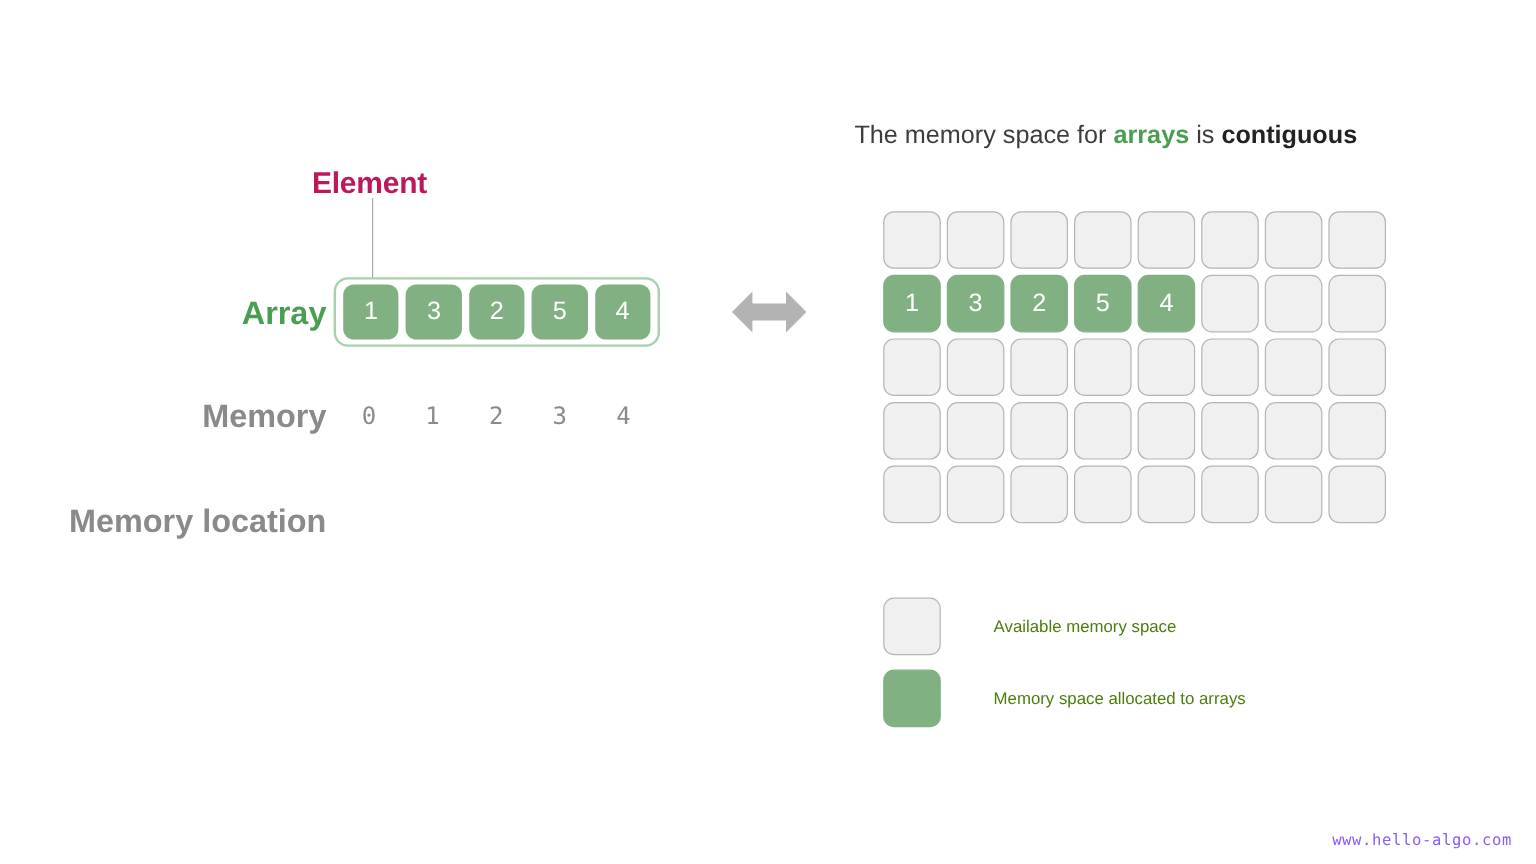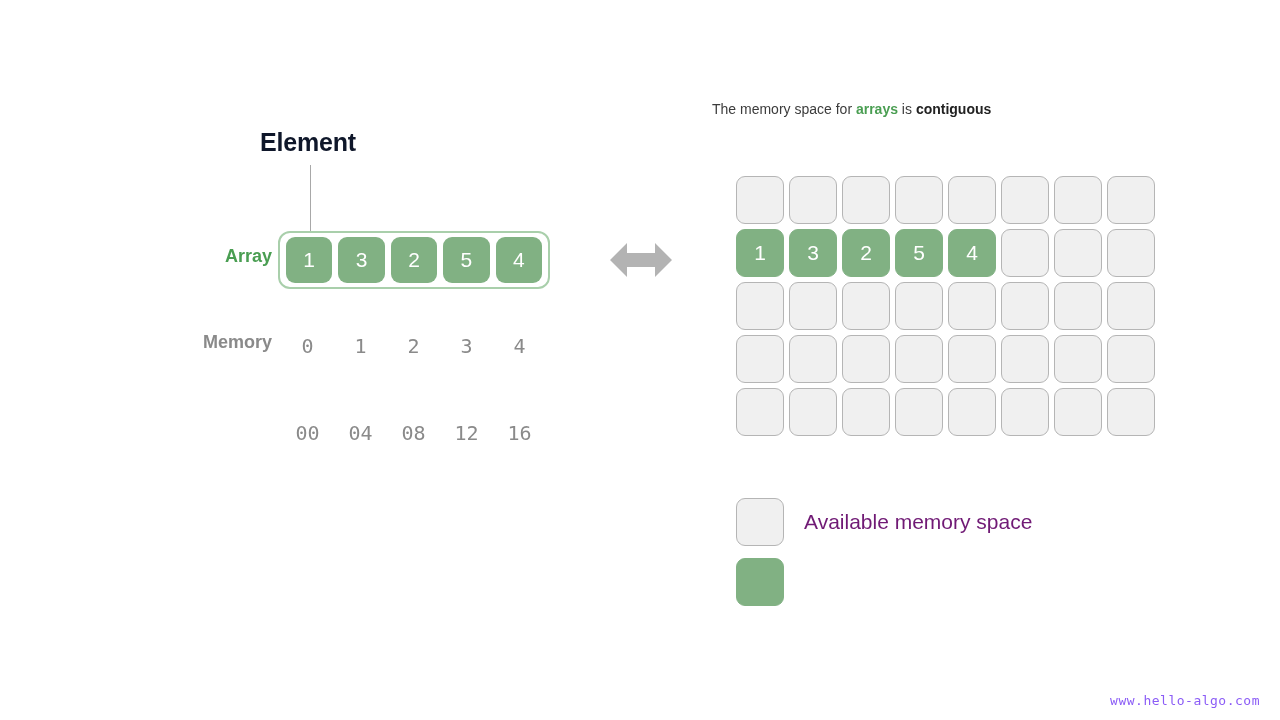--- a/index.html
+++ b/index.html
@@ -17,41 +17,41 @@
     width: 1280px;
     height: 720px;
     background: #ffffff;
   }
 
   
 
   .element-label {
     position: absolute;
     left: 260px;
-    top: 128px;
+    top: 139px;
     font-size: 25px;
     font-weight: bold;
-    color: #0f172a;
+    color: #be185d;
     letter-spacing: -0.2px;
     white-space: nowrap;
   }
 
   .element-connector {
     position: absolute;
     left: 310px;
     top: 165px;
     width: 1px;
     height: 71px;
     background: #a8a8a8;
   }
 
   .row-label {
     position: absolute;
     right: 0;
-    font-size: 18px;
+    font-size: 27px;
     font-weight: bold;
     white-space: nowrap;
     text-align: right;
   }
 
   .label-col {
     position: absolute;
     left: 20px;
     width: 252px;
   }
@@ -121,21 +121,21 @@
     width: 62px;
     height: 42px;
   }
 
   
 
   .right-title {
     position: absolute;
     left: 712px;
     top: 101px;
-    font-size: 14px;
+    font-size: 21px;
     color: #3c3c3c;
     white-space: nowrap;
   }
   .right-title .hl-green { color: #4a9e52; font-weight: bold; }
   .right-title .hl-dark  { color: #222222; font-weight: bold; }
 
   .mem-grid {
     position: absolute;
     left: 736px;
     top: 176px;
@@ -186,23 +186,23 @@
   .legend-swatch.available {
     background: #f0f0f0;
     border: 1.5px solid #b5b5b5;
   }
   .legend-swatch.allocated {
     background: #81b183;
     border: 1.5px solid #81b183;
   }
 
   .legend-text {
-    margin-left: 20px;
-    font-size: 21px;
-    color: #701a75;
+    margin-left: 44px;
+    font-size: 14px;
+    color: #4d7c0f;
     white-space: nowrap;
   }
 
   .watermark {
     position: absolute;
     right: 20px;
     bottom: 12px;
     font-family: "DejaVu Sans Mono", monospace;
     font-size: 13px;
     color: #8b5cf6;
@@ -215,44 +215,38 @@
 <div id="canvas">
 
   <div class="element-label">Element</div>
 
   <div class="element-connector"></div>
 
   <div class="label-col row-label label-array">Array</div>
 
   <div class="label-col row-label label-index">Memory</div>
 
+  <div class="label-col row-label label-memory">Memory location</div>
 
   <div class="array-box" id="array-box">
       <div class="array-cell">1</div>
       <div class="array-cell">3</div>
       <div class="array-cell">2</div>
       <div class="array-cell">5</div>
       <div class="array-cell">4</div>
     </div>
 
   <div class="num-row row-index" id="index-row">
       <div class="num-cell">0</div>
       <div class="num-cell">1</div>
       <div class="num-cell">2</div>
       <div class="num-cell">3</div>
       <div class="num-cell">4</div>
     </div>
 
-  <div class="num-row row-memory" id="memory-row">
-      <div class="num-cell">00</div>
-      <div class="num-cell">04</div>
-      <div class="num-cell">08</div>
-      <div class="num-cell">12</div>
-      <div class="num-cell">16</div>
-    </div>
 
   <div class="double-arrow">
     <svg width="62" height="42" viewBox="0 0 62 42" xmlns="http://www.w3.org/2000/svg">
       <path d="M0 21 L17 4 L17 14 L45 14 L45 4 L62 21 L45 38 L45 28 L17 28 L17 38 Z" fill="#b3b3b3"></path>
     </svg>
   </div>
 
   <div class="right-title">
     <span>The memory space for </span><span class="hl-green">arrays</span><span> is </span><span class="hl-dark">contiguous</span>
   </div>
@@ -300,18 +294,19 @@
       <div class="mem-cell"></div>
     </div>
 
   <div class="legend" id="legend">
       <div class="legend-row">
         <div class="legend-swatch available"></div>
         <div class="legend-text">Available memory space</div>
       </div>
       <div class="legend-row">
         <div class="legend-swatch allocated"></div>
+        <div class="legend-text">Memory space allocated to arrays</div>
       </div>
     </div>
 
   <div class="watermark">www.hello-algo.com</div>
 
 </div>
 
 </body></html>

